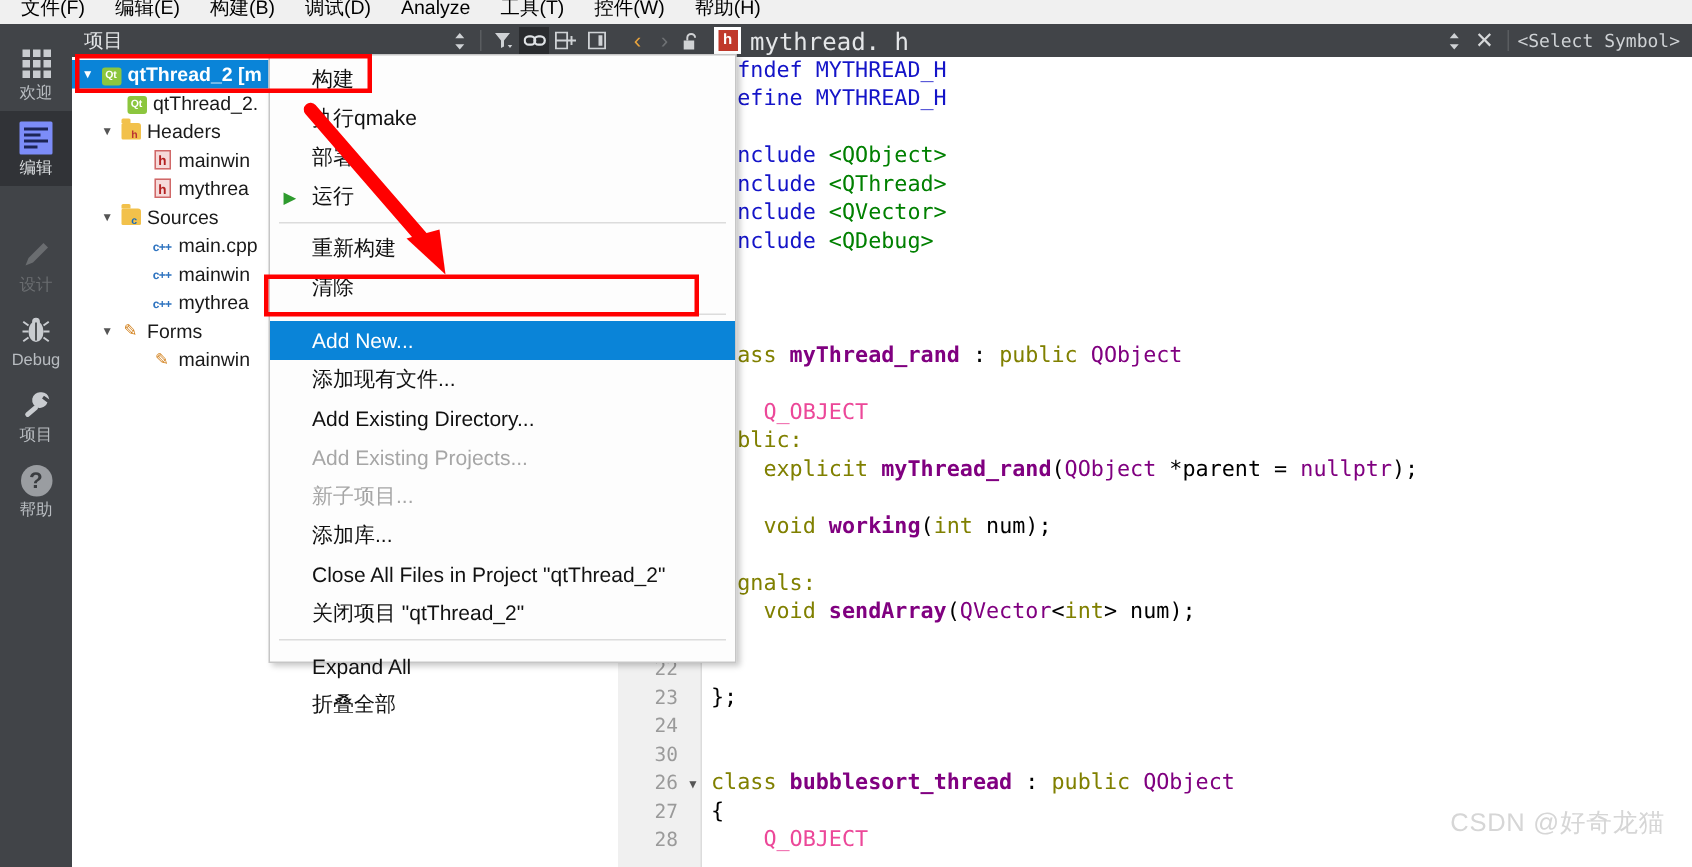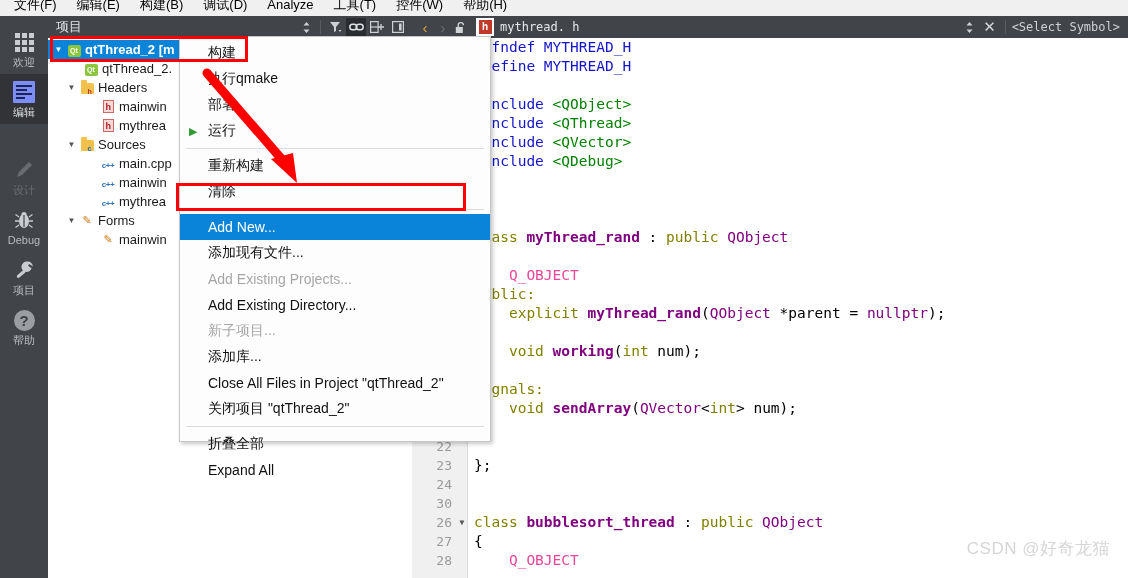--- a/index.html
+++ b/index.html
@@ -122,21 +122,21 @@
   }
   .et-btn { width: 18px; height: 18px; display: flex; align-items: center; justify-content: center; font-size: 15px; }
   .et-back { color: #e8a33d; }
   .et-fwd { color: #6e7174; }
   .et-lock { color: #d0d2d4; font-size: 12px; }
   .tab-ico {
     width: 18px; height: 18px; background: #ffffff; margin-left: 6px;
     display: flex; align-items: center; justify-content: center;
   }
   .tab-ico-inner { width: 13px; height: 14px; background: #c0392b; color:#fff; font-size:10px; font-weight:bold; text-align:center; line-height:14px; }
-  .tab-name { font-family: "DejaVu Sans Mono", monospace; font-size: 12px; margin-left: 6px; color: #e4e6e8; }
+  .tab-name { font-family: "DejaVu Sans Mono", monospace; font-size: 16px; margin-left: 6px; color: #e4e6e8; }
   .et-right { margin-left: auto; display: flex; align-items: center; gap: 2px; padding-right: 8px; }
   .et-sep { width: 1px; height: 14px; background: #5a5d60; margin: 0 4px; }
   .sym-sel { font-family: "DejaVu Sans Mono", monospace; font-size: 12px; color: #cfd2d5; }
 
   .code-area { position: absolute; left: 0; top: 22px; width: 716px; height: 540px; background: #ffffff; overflow: hidden; }
   .gutter {
     position: absolute; left: 0; top: 0; width: 56px; height: 540px;
     background: #f0f0f0; border-right: 1px solid #dcdcdc;
   }
   .code-lines {
@@ -458,29 +458,29 @@
     <div class="mi">
       <span class="mi-arrow">▶</span>
       <span>运行</span>
     </div>
     <div class="msep"></div>
     <div class="mi">重新构建</div>
     <div class="mi">清除</div>
     <div class="msep"></div>
     <div class="mi hl">Add New...</div>
     <div class="mi">添加现有文件...</div>
+    <div class="mi">Add Existing Directory...</div>
     <div class="mi disabled">Add Existing Projects...</div>
-    <div class="mi">Add Existing Directory...</div>
     <div class="mi disabled">新子项目...</div>
     <div class="mi">添加库...</div>
     <div class="mi">Close All Files in Project "qtThread_2"</div>
     <div class="mi">关闭项目 "qtThread_2"</div>
     <div class="msep"></div>
+    <div class="mi">Expand All</div>
     <div class="mi">折叠全部</div>
-    <div class="mi">Expand All</div>
   </div>
 
   <div class="ann" id="ann-proj"></div>
   <div class="ann" id="ann-addnew"></div>
   <svg class="ann-arrow" style="left:185px; top:55px; width:160px; height:160px;" viewBox="0 0 160 160">
     <path d="M22 18 L100 108" stroke="#ff0000" stroke-width="9" stroke-linecap="round" fill="none"></path>
     <path d="M112 128 L86 104 L108 98 Z" fill="#ff0000"></path>
   </svg>
 
   <div class="watermark">CSDN @好奇龙猫</div>

